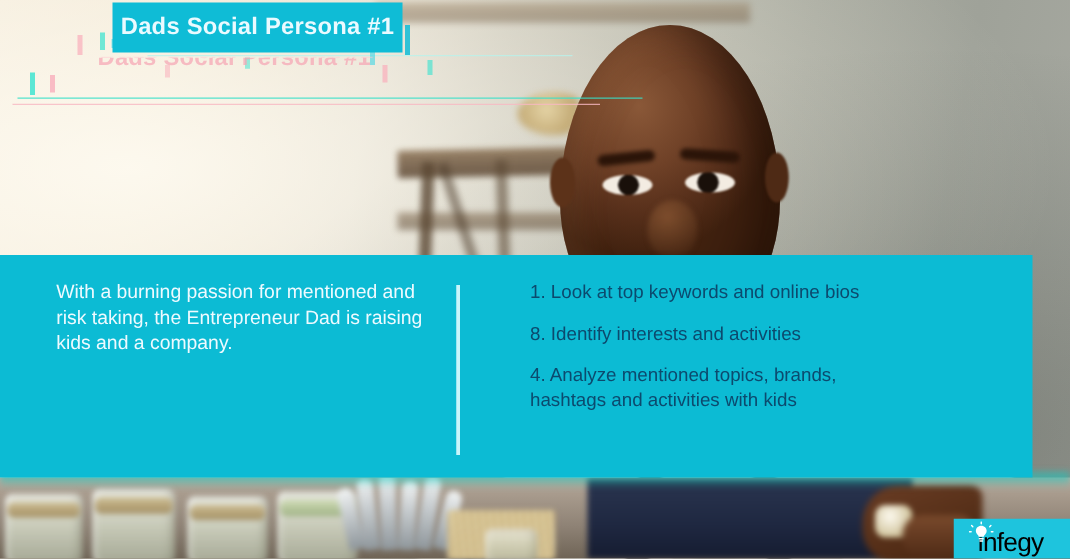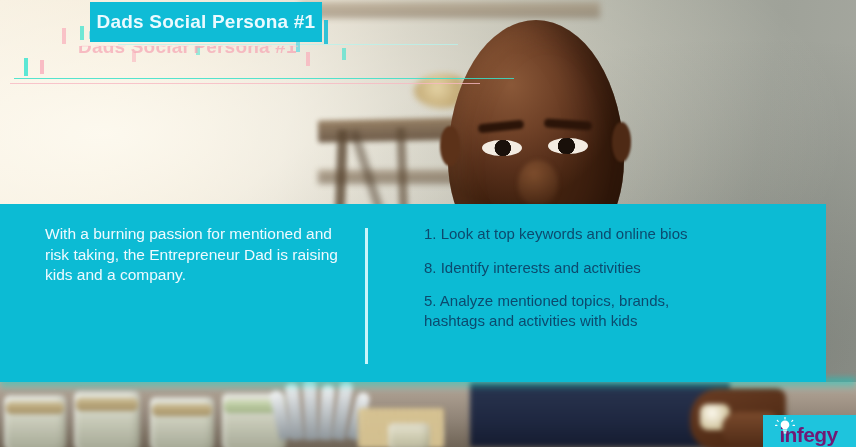--- a/index.html
+++ b/index.html
@@ -293,21 +293,21 @@
 
   
   .logo{
     position:absolute; left:763px; top:415px; width:93px; height:32px;
     background:#1ec4dd;
     display:flex; align-items:flex-end; justify-content:center;
     overflow:hidden;
   }
   .logo .bulb{ position:absolute; left:12px; top:2px; width:20px; height:20px; }
   .logo .word{
-    color:#701a75; font-size:21px; font-weight:700; letter-spacing:-.6px;
+    color:#000000; font-size:21px; font-weight:400; letter-spacing:-.6px;
     line-height:1; padding-bottom:2px; margin-left:-2px;
   }
 </style>
 </head>
 <body>
 
 <div id="stage">
 
   <div class="photo">
     <div class="wall"></div>
@@ -413,21 +413,21 @@
       <div class="col-left">
         <p class="body-copy">With a burning passion for mentioned and risk taking, the Entrepreneur Dad is raising kids and a company.</p>
       </div>
 
       <div class="divider"></div>
 
       <div class="col-right">
         <ol class="steps">
           <li>1. Look at top keywords and online bios</li>
           <li>8. Identify interests and activities</li>
-          <li>5. Analyze mentioned topics, brands,
+          <li>4. Analyze mentioned topics, brands,
  hashtags and activities with kids</li>
         </ol>
       </div>
     </div>
   </div>
 
   <div class="logo">
     <svg class="bulb" viewBox="0 0 24 24" aria-hidden="true">
       <g fill="#ffffff">
         <path d="M12 4.2c-3 0-5.2 2.2-5.2 5 0 2 1.1 3.2 1.9 4.1.5.6.8 1 .8 1.6h5c0-.6.3-1 .8-1.6.8-.9 1.9-2.1 1.9-4.1 0-2.8-2.2-5-5.2-5z"></path>

